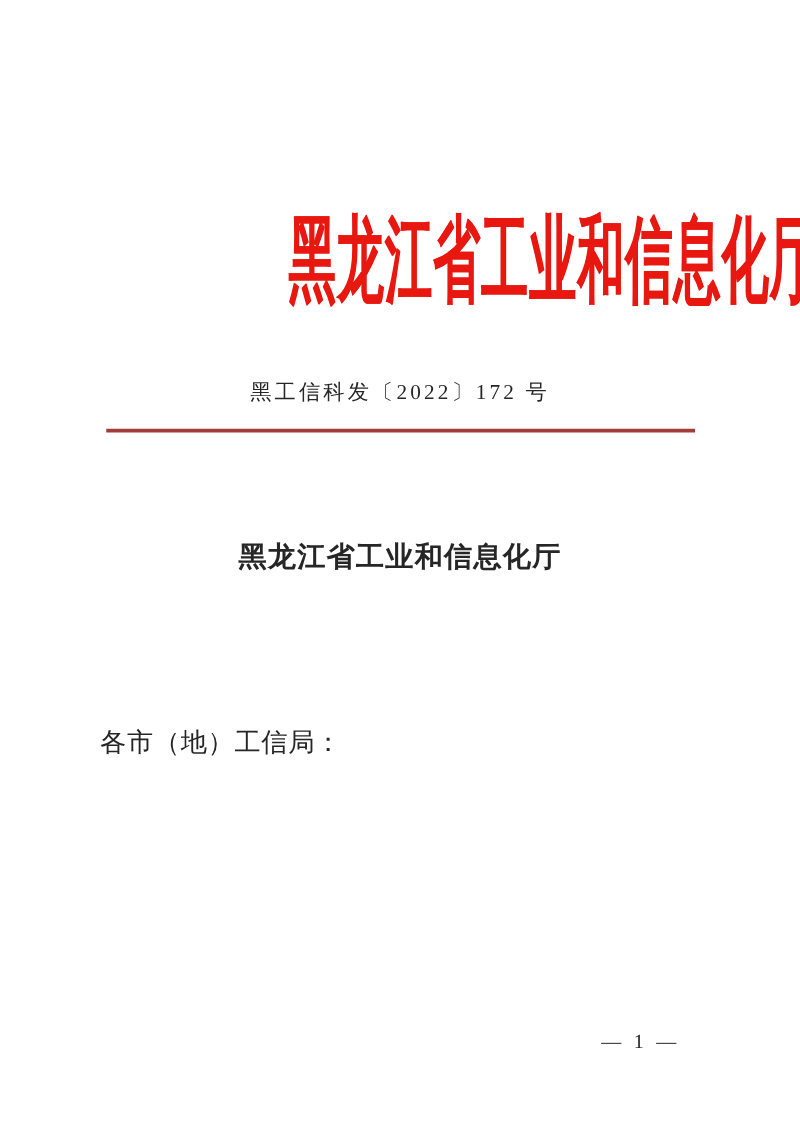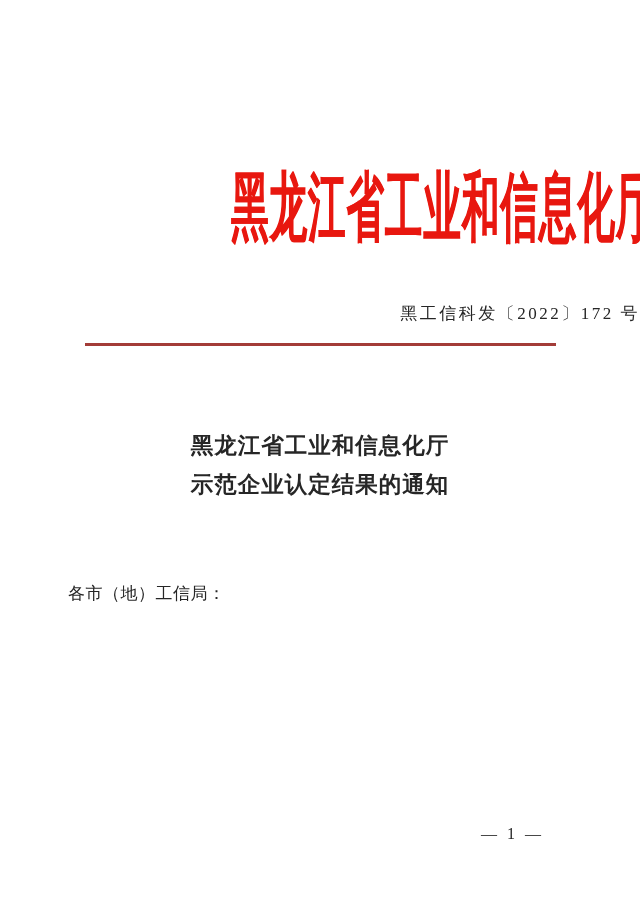--- a/index.html
+++ b/index.html
@@ -35,21 +35,21 @@
     transform: scale(0.52, 1.05);
     transform-origin: center center;
     letter-spacing: 2px;
     text-shadow: 1px 0 0 var(--header_red, #e8170f);
   }
   .doc-number {
     position: absolute;
     top: 301px;
     left: 0;
     right: 0;
-    text-align: right;
+    text-align: center;
     font-size: 17px;
     letter-spacing: 2.5px;
     line-height: 26px;
   }
   .red-line {
     position: absolute;
     top: 343px;
     left: 85px;
     width: 471px;
     height: 3px;
@@ -62,23 +62,23 @@
     right: 0;
     text-align: center;
     font-weight: bold;
     font-size: 22.5px;
     line-height: 39px;
     letter-spacing: 1px;
   }
   .body-block {
     position: absolute;
     top: 574px;
-    left: 68px;
+    left: 80px;
     width: 471px;
-    font-size: 17px;
+    font-size: 21px;
     line-height: 40px;
   }
   .body-block p {
     margin: 0;
     text-align: justify;
     text-justify: inter-ideograph;
     letter-spacing: 0.5px;
   }
   .body-block p.indent {
     text-indent: 2em;
@@ -100,21 +100,20 @@
   <div class="letterhead">
     <span class="squeeze">黑龙江省工业和信息化厅文件</span>
   </div>
 
   <div class="doc-number">黑工信科发〔2022〕172 号</div>
 
   <div class="red-line"></div>
 
   <div class="doc-title">
     <div>黑龙江省工业和信息化厅</div>
-    <div>示范企业认定结果的通知</div>
   </div>
 
   <div class="body-block">
     <p>各市（地）工信局：</p>
   </div>
 
   <div class="page-number">— 1 —</div>
 
 </div>
 

